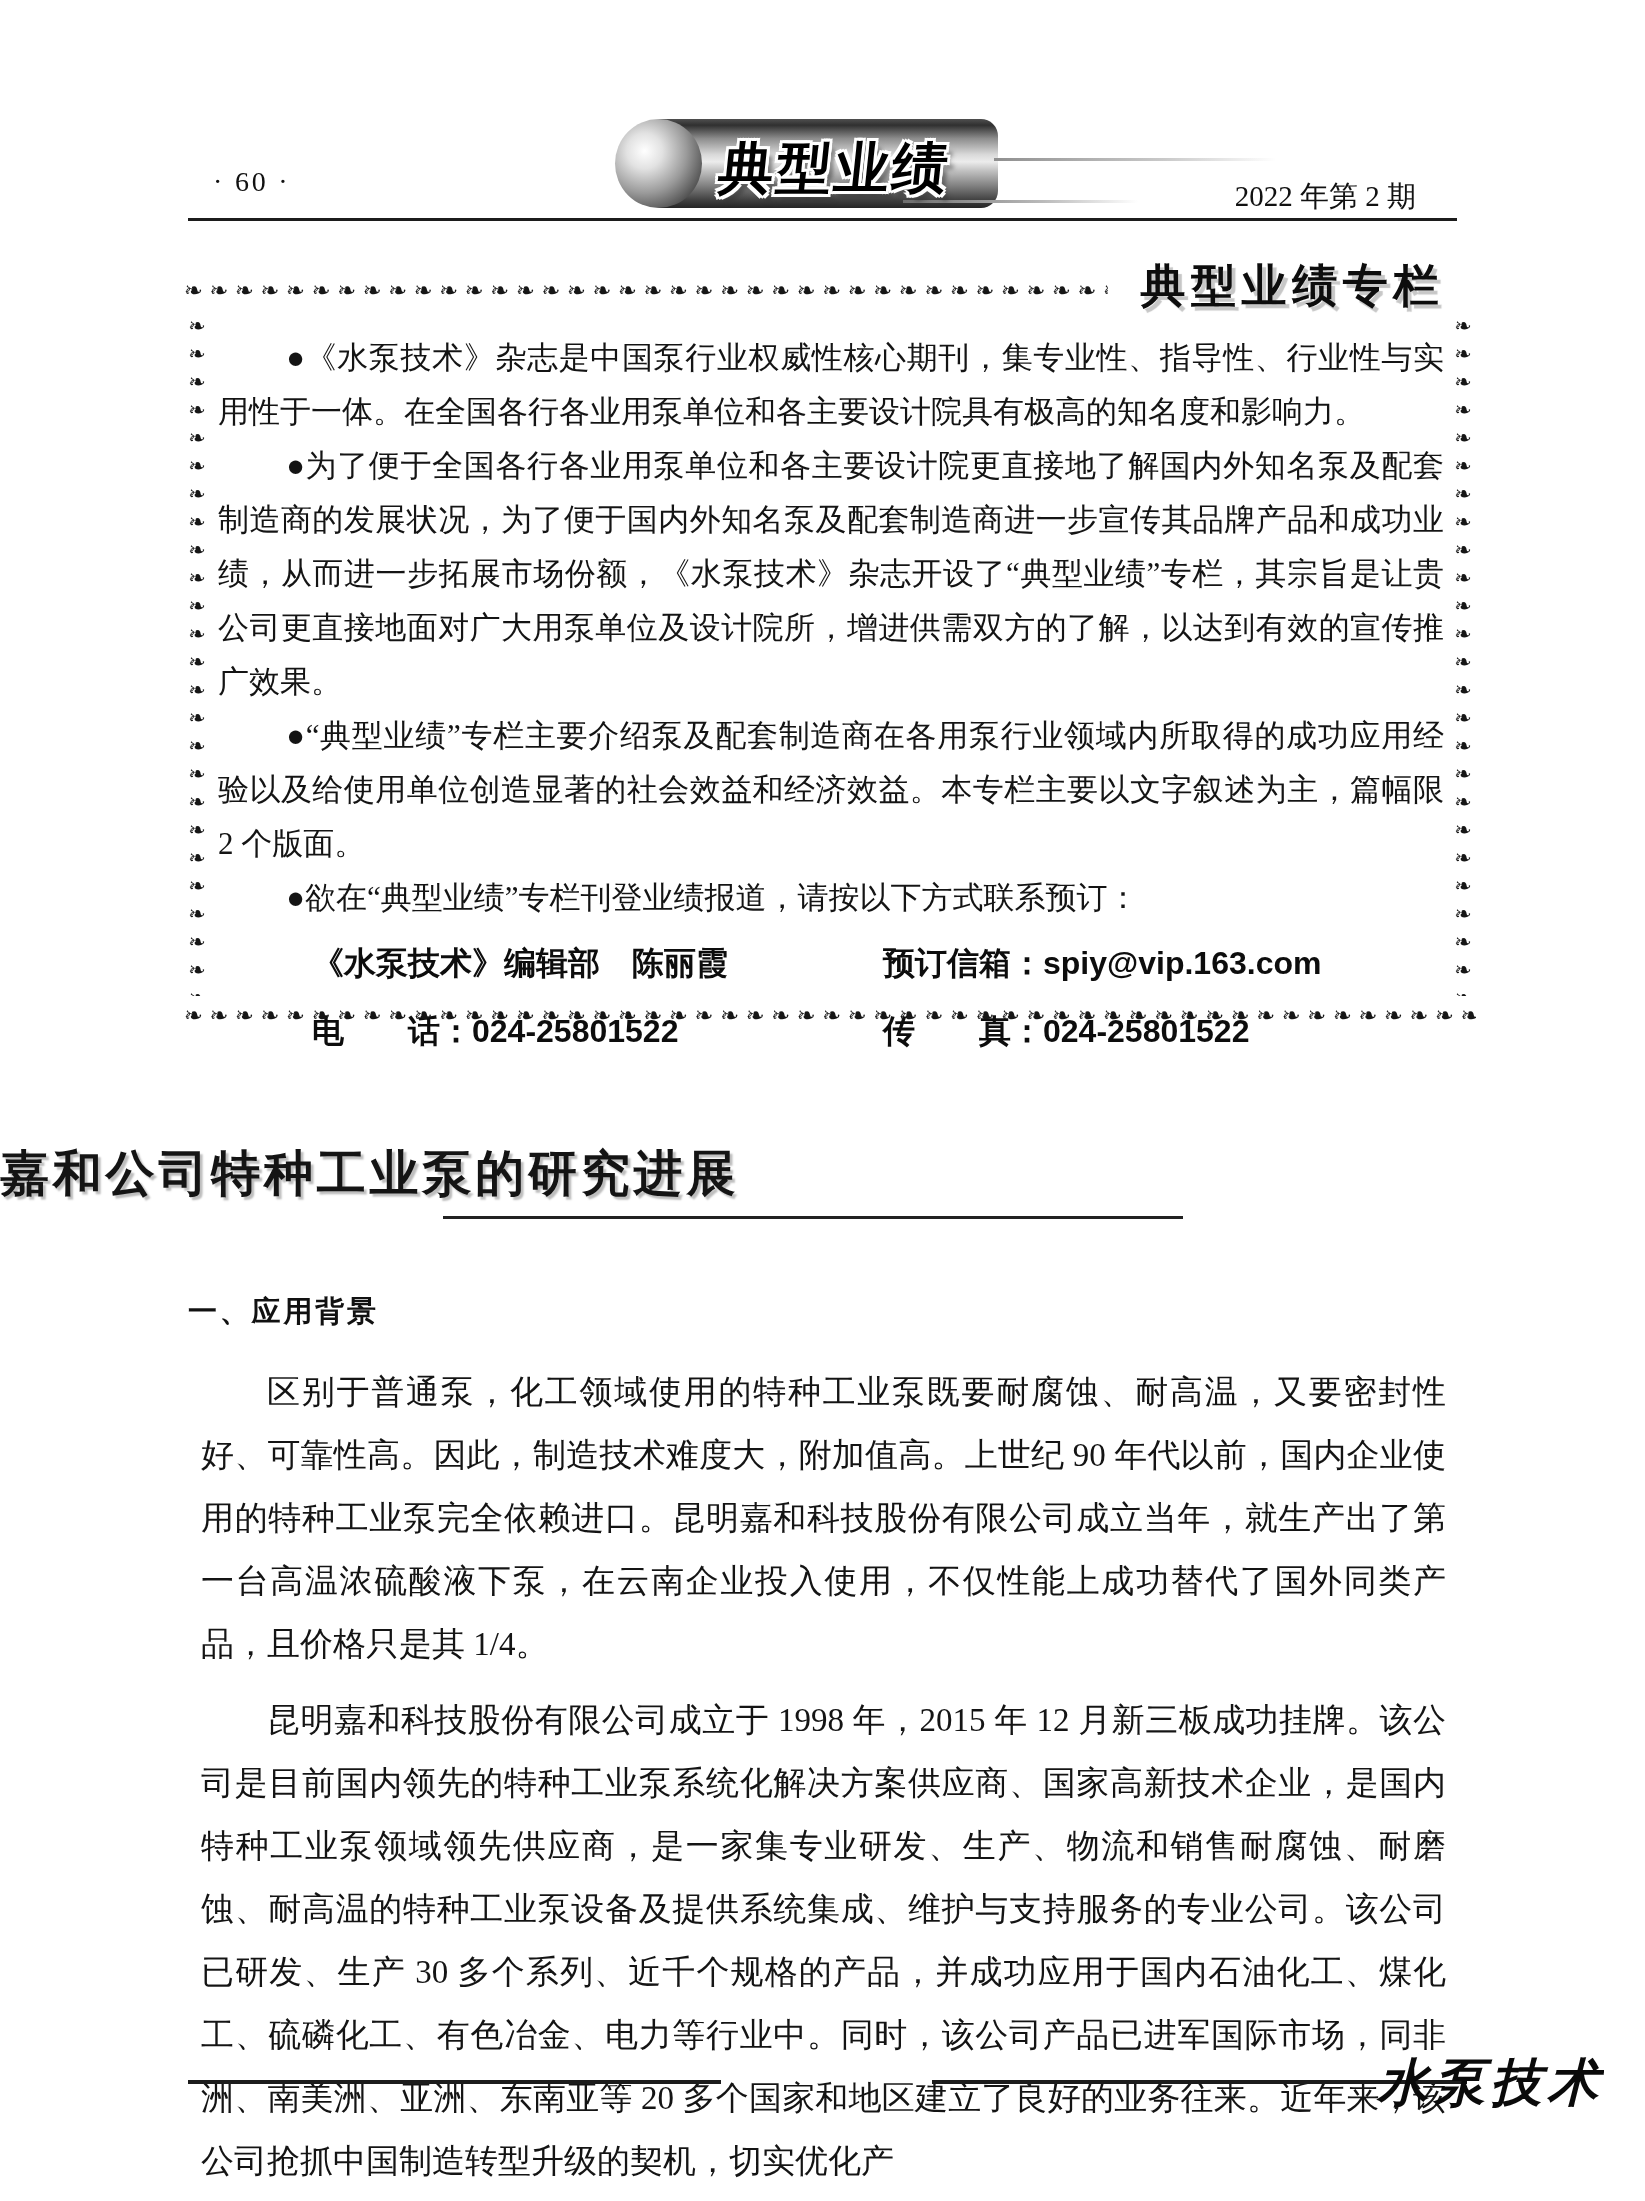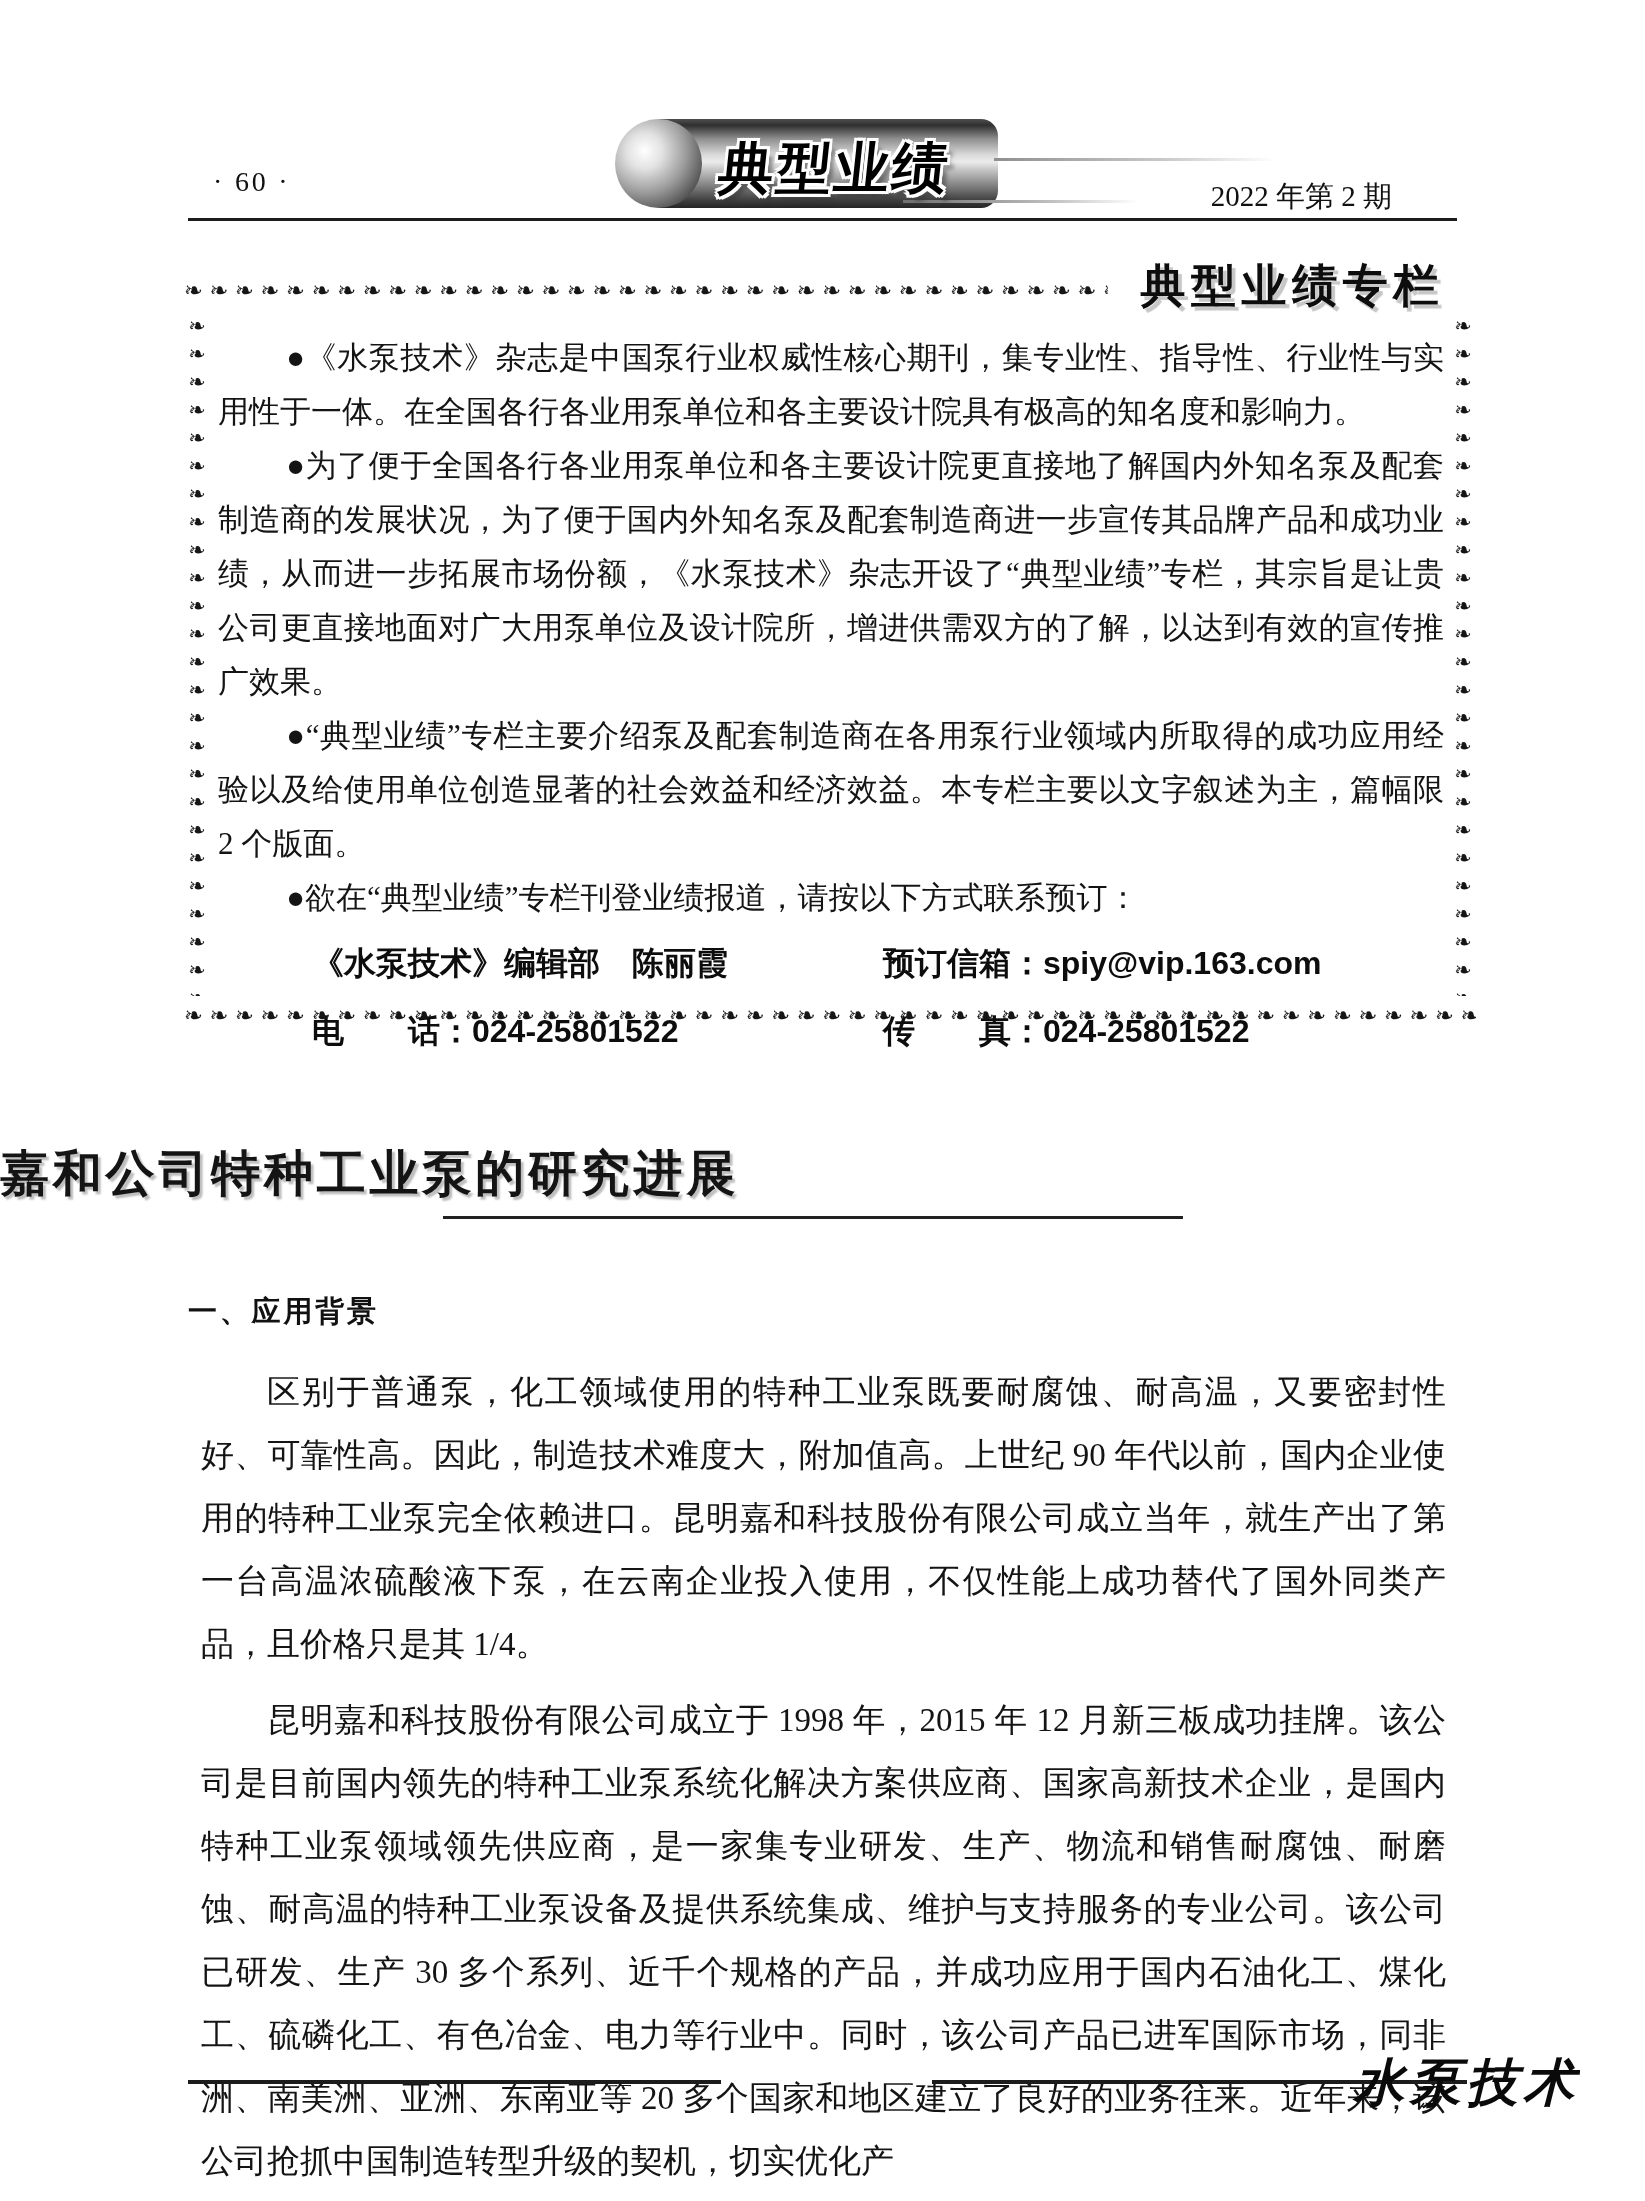--- a/index.html
+++ b/index.html
@@ -1,19 +1,20 @@
 <!DOCTYPE html>
 <html style="font-size:15px"><head>
 <meta charset="utf-8">
 <style>
   html,body { margin:0; padding:0; background:#fff; }
   .page {
     position:relative; width:1580px; height:2202px; overflow:hidden;
     background:#ffffff; color:#111;
     font-family:"Liberation Serif", serif;
+    padding-left:24px;
   }
   
   .page-num { position:absolute; left:213px; top:166px; font-size:28px; letter-spacing:2.8px; }
   .issue    { position:absolute; right:188px; top:177px; font-size:29px;margin-left:9px; }
   .header-rule { position:absolute; left:188px; top:218px; width:1269px; height:2.8px; background:#1c1c1c; }
 
   .banner { position:absolute; left:621px; top:117px; width:377px; height:92px; }
   .banner-cap {
     position:absolute; left:-5.6px; top:1.9px; width:87px; height:89px; border-radius:50%;
     background:radial-gradient(circle at 34% 36%, #ffffff 0%, #e2e2e2 22%, #9a9a9a 52%, #4a4a4a 80%, #262626 100%);

